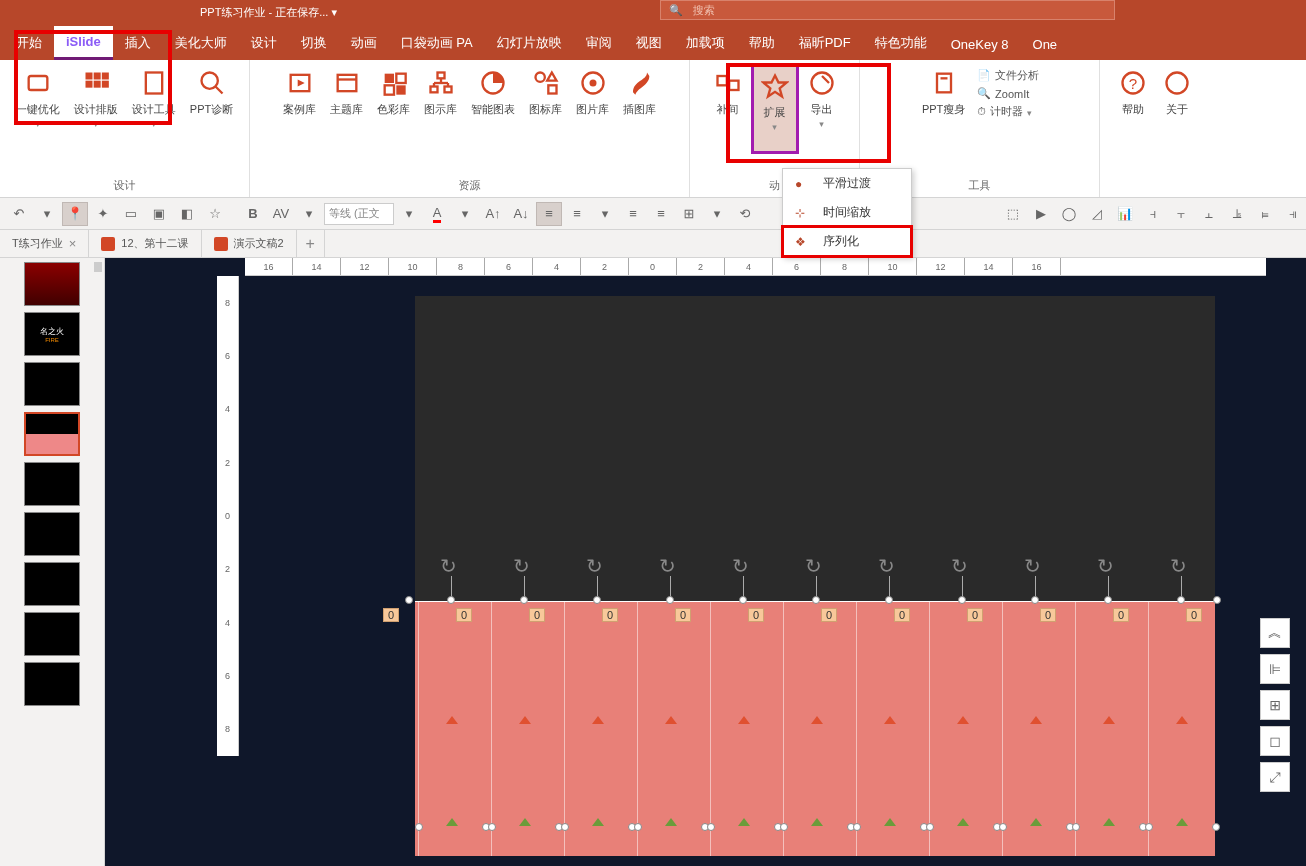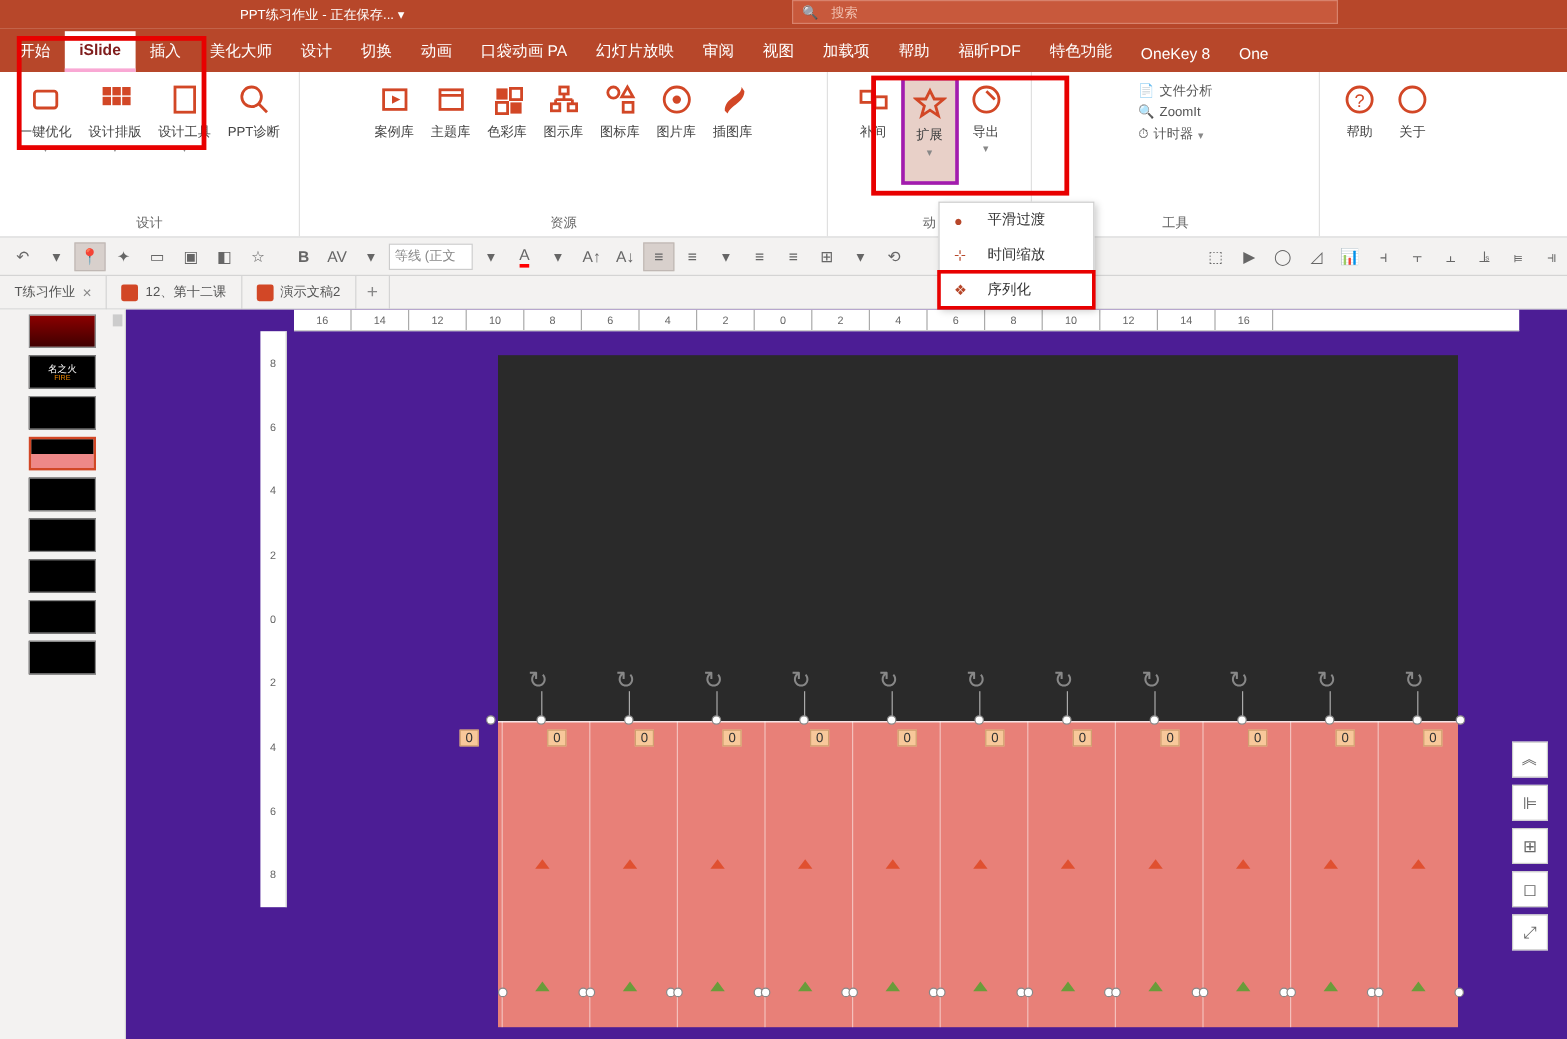--- a/index.html
+++ b/index.html
@@ -3,21 +3,21 @@
 <meta charset="utf-8">
 <style>
 *{margin:0;padding:0;box-sizing:border-box;font-family:"Microsoft YaHei",sans-serif;}
 body{background:#fff;overflow:hidden;width:1306px;height:866px;position:relative;}
 .titlebar{height:24px;background:#b7472a;display:flex;align-items:center;color:#fff;font-size:11px;}
 .title-text{margin-left:200px;}
 .searchbox{position:absolute;left:660px;top:0;width:455px;height:20px;background:#c8593c;border:1px solid #d8826c;display:flex;align-items:center;padding-left:8px;font-size:11px;color:#f0c0b0;}
 .search-ico{margin-right:10px;color:#f0c0b0;}
 .tabbar{height:36px;background:#b7472a;display:flex;align-items:flex-end;color:#fff;font-size:13px;padding-left:4px;}
 .tab{padding:8px 12px;cursor:pointer;}
-.tab.active{background:#fff;color:#7f1d1d;font-weight:bold;border-bottom:3px solid #f9a8d4;}
+.tab.active{background:#fff;color:#8b5cf6;font-weight:bold;border-bottom:3px solid #701a75;}
 .ribbon{height:138px;background:#fff;border-bottom:1px solid #d4d4d4;display:flex;position:relative;}
 .rgroup{display:flex;flex-direction:column;align-items:center;border-right:1px solid #e0e0e0;padding:4px 2px 0 2px;position:relative;}
 .rlabel{font-size:11px;color:#666;position:absolute;bottom:4px;width:100%;text-align:center;}
 .ritems{display:flex;gap:2px;}
 .rbtn{display:flex;flex-direction:column;align-items:center;justify-content:flex-start;padding:4px 6px;font-size:11px;color:#444;cursor:pointer;min-width:40px;}
 .rbtn.big{height:90px;}
 .rbtn .ico{width:30px;height:30px;margin-bottom:4px;display:flex;align-items:center;justify-content:center;}
 .rbtn.selected{background:#e8d0c8;border:3px solid #a21caf;}
 .dropdown-arrow{font-size:9px;color:#888;margin-top:2px;}
 .tool-dropdown{position:absolute;left:782px;top:168px;width:130px;background:#fff;border:1px solid #ccc;box-shadow:2px 2px 6px rgba(0,0,0,0.2);z-index:100;}
@@ -30,27 +30,27 @@
 .qbtn{width:26px;height:24px;display:flex;align-items:center;justify-content:center;font-size:13px;color:#666;}
 .qbtn.toggled{background:#d8d0cc;border:1px solid #c0b8b4;}
 .fontbox{width:70px;height:22px;border:1px solid #ccc;font-size:11px;padding:0 4px;display:flex;align-items:center;background:#fff;color:#888;}
 .doctabs{height:28px;background:#f3f2f1;border-bottom:1px solid #d4d4d4;display:flex;align-items:center;}
 .doctab{display:flex;align-items:center;padding:0 12px;height:28px;border-right:1px solid #d4d4d4;font-size:11px;color:#555;gap:6px;}
 .doctab .pico{width:14px;height:14px;background:#d24726;border-radius:2px;display:inline-block;}
 .doctab .close{color:#888;font-size:13px;}
 .doctab.addtab{width:28px;justify-content:center;font-size:16px;color:#888;}
 .workarea{display:flex;height:calc(866px - 24px - 36px - 138px - 32px - 28px);position:relative;}
 .thumbpanel{width:105px;background:#f3f2f1;border-right:1px solid #d4d4d4;padding-top:4px;display:flex;flex-direction:column;align-items:center;gap:6px;position:relative;}
-.thumb{width:56px;height:28px;background:#000;border:1px solid #888;}
+.thumb{width:56px;height:44px;background:#000;border:1px solid #888;}
 .thumb.t1{background:linear-gradient(#8b0000,#400000);}
 .thumb.t2{background:#000;color:#fff;font-size:8px;display:flex;flex-direction:column;align-items:center;justify-content:center;}
 .thumb.t3{background:#000;}
 .thumb.t4{background:linear-gradient(#000 50%,#e88 50%);border:2px solid #d24726;}
 .thumb-scroll{position:absolute;right:2px;top:4px;width:8px;height:10px;background:#ccc;}
-.canvaswrap{flex:1;background:#4c1d95;position:relative;overflow:hidden;}
+.canvaswrap{flex:1;background:#0f172a;position:relative;overflow:hidden;}
 .hruler{position:absolute;left:140px;right:40px;top:0;height:18px;background:#fff;border-bottom:1px solid #ccc;font-size:9px;color:#666;display:flex;align-items:center;overflow:hidden;}
 .vruler{position:absolute;left:112px;top:18px;width:22px;height:480px;background:#fff;border-right:1px solid #ccc;font-size:9px;color:#666;display:flex;flex-direction:column;align-items:center;justify-content:space-around;}
 .slide{position:absolute;left:310px;top:38px;width:800px;height:560px;}
 .slide-top{width:100%;height:305px;background:#2a2a2a;}
 .slide-bot{width:100%;height:255px;background:#e88078;position:relative;border-top:1px solid #fff;}
 .selhandle{width:8px;height:8px;background:#fff;border:1px solid #888;border-radius:50%;position:absolute;}
 .rothandle{width:24px;height:24px;position:absolute;color:#888;font-size:20px;}
 .zero-tag{position:absolute;background:#f8c89a;border:1px solid #d0a070;font-size:11px;padding:0 4px;color:#333;}
 .tri-marker{position:absolute;width:0;height:0;border-left:6px solid transparent;border-right:6px solid transparent;border-bottom:8px solid #e05030;}
 .tri-marker.green{border-bottom-color:#6a9c3a;}
@@ -181,20 +181,29 @@
               <line x1="6" y1="15" x2="6" y2="12" stroke="#d24726" stroke-width="2"></line>
               <line x1="18" y1="15" x2="18" y2="12" stroke="#d24726" stroke-width="2"></line>
               <line x1="6" y1="12" x2="18" y2="12" stroke="#d24726" stroke-width="2"></line>
             </svg>
           </div>
           <span>图示库</span>
         </div>
       <div class="rbtn big">
           <div class="ico">
             <svg class="ico-svg" viewBox="0 0 24 24">
+              <circle cx="12" cy="12" r="9" fill="none" stroke="#d24726" stroke-width="2"></circle>
+              <path d="M12 3 A9 9 0 0 1 21 12 L12 12 Z" fill="#d24726"></path>
+            </svg>
+          </div>
+          <span>智能图表</span>
+        </div>
+      <div class="rbtn big">
+          <div class="ico">
+            <svg class="ico-svg" viewBox="0 0 24 24">
               <circle cx="7" cy="7" r="4" fill="none" stroke="#d24726" stroke-width="2"></circle>
               <rect x="14" y="14" width="7" height="7" fill="none" stroke="#d24726" stroke-width="2"></rect>
               <polygon points="17,3 21,10 13,10" fill="none" stroke="#d24726" stroke-width="2"></polygon>
             </svg>
           </div>
           <span>图标库</span>
         </div>
       <div class="rbtn big">
           <div class="ico">
             <svg class="ico-svg" viewBox="0 0 24 24">
@@ -245,20 +254,29 @@
           </div>
           <span>导出</span>
           <span class="dropdown-arrow">▾</span>
         </div>
     </div>
     <div class="rlabel">动</div>
   </div>
 
   <div class="rgroup" style="width:240px">
     <div class="ritems">
+      <div class="rbtn big">
+          <div class="ico">
+            <svg class="ico-svg" viewBox="0 0 24 24">
+              <rect x="6" y="4" width="12" height="16" fill="none" stroke="#d24726" stroke-width="2"></rect>
+              <line x1="9" y1="8" x2="15" y2="8" stroke="#d24726" stroke-width="2"></line>
+            </svg>
+          </div>
+          <span>PPT瘦身</span>
+        </div>
       <div class="tool-side">
         <div class="tool-side-item">
             <span>📄</span>
             <span>文件分析</span>
           </div>
         <div class="tool-side-item">
             <span>🔍</span>
             <span>ZoomIt</span>
           </div>
         <div class="tool-side-item">

